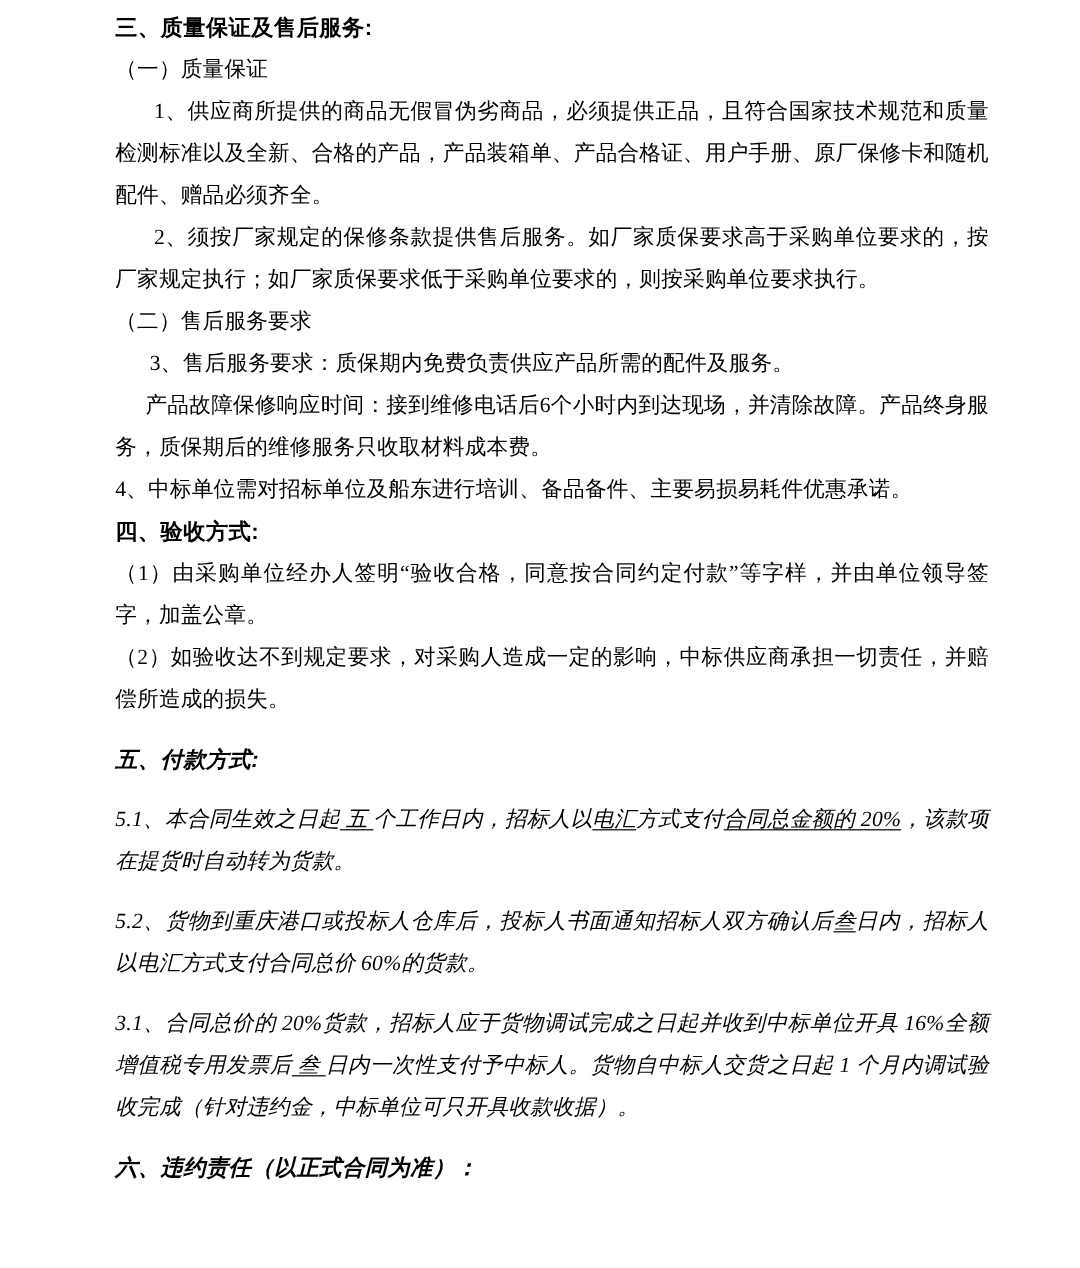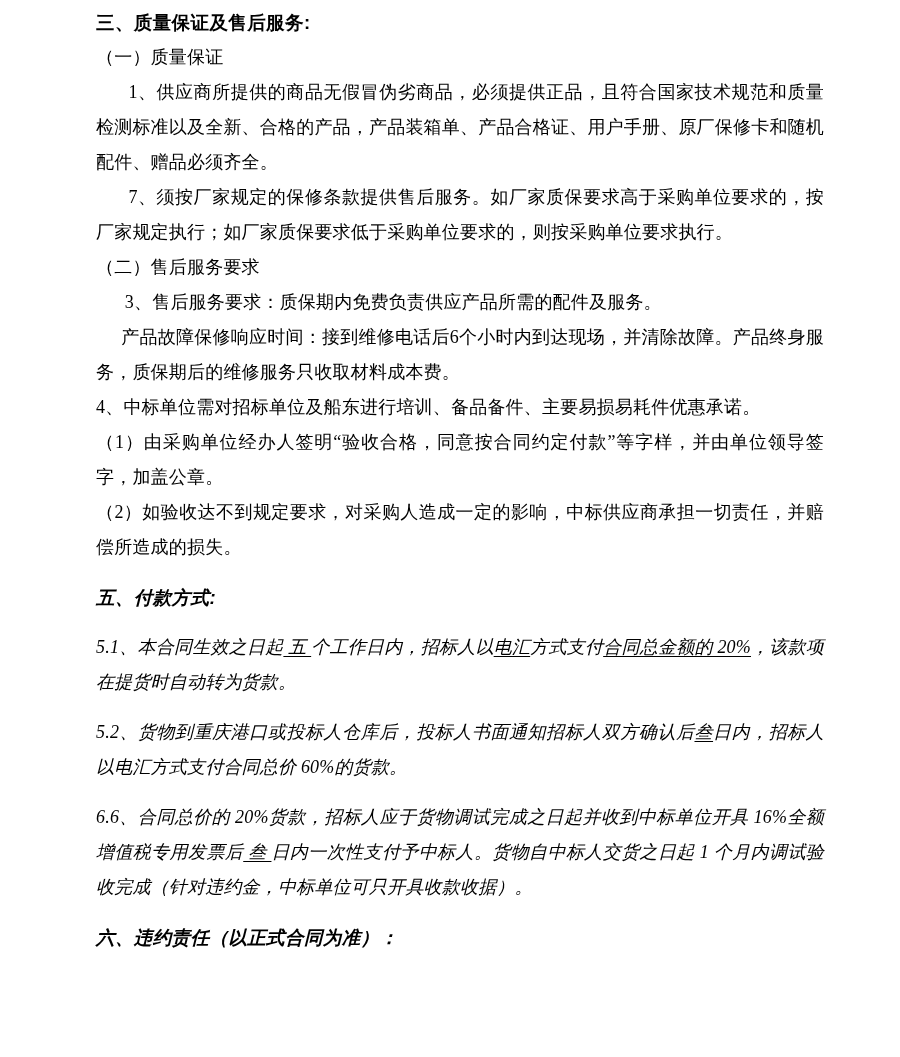--- a/index.html
+++ b/index.html
@@ -43,26 +43,27 @@
   }
 </style>
 </head>
 <body>
 
 <div class="page" style="background: rgb(255, 255, 255); color: rgb(0, 0, 0);">
   <div class="doc-body">
       <p class="heading"><span>三、质量保证及售后服务:</span></p>
       <p class="para"><span>（一）质量保证</span></p>
       <p class="para" style="text-indent: 1.8em;"><span>1、供应商所提供的商品无假冒伪劣商品，必须提供正品，且符合国家技术规范和质量检测标准以及全新、合格的产品，产品装箱单、产品合格证、用户手册、原厂保修卡和随机配件、赠品必须齐全。</span></p>
-      <p class="para" style="text-indent: 1.8em;"><span>7、须按厂家规定的保修条款提供售后服务。如厂家质保要求高于采购单位要求的，按厂家规定执行；如厂家质保要求低于采购单位要求的，则按采购单位要求执行。</span></p>
+      <p class="para" style="text-indent: 1.8em;"><span>2、须按厂家规定的保修条款提供售后服务。如厂家质保要求高于采购单位要求的，按厂家规定执行；如厂家质保要求低于采购单位要求的，则按采购单位要求执行。</span></p>
       <p class="para"><span>（二）售后服务要求</span></p>
       <p class="para" style="text-indent: 1.6em;"><span>3、售后服务要求：质保期内免费负责供应产品所需的配件及服务。</span></p>
       <p class="para" style="text-indent: 1.4em;"><span>产品故障保修响应时间：接到维修电话后6个小时内到达现场，并清除故障。产品终身服务，质保期后的维修服务只收取材料成本费。</span></p>
       <p class="para"><span>4、中标单位需对招标单位及船东进行培训、备品备件、主要易损易耗件优惠承诺。</span></p>
+      <p class="heading"><span>四、验收方式:</span></p>
       <p class="para"><span>（1）由采购单位经办人签明“验收合格，同意按合同约定付款”等字样，并由单位领导签字，加盖公章。</span></p>
       <p class="para"><span>（2）如验收达不到规定要求，对采购人造成一定的影响，中标供应商承担一切责任，并赔偿所造成的损失。</span></p>
       <p class="heading spaced"><span>五、付款方式:</span></p>
       <p class="para spaced"><span>5.1、本合同生效之日起</span><u>&nbsp;五&nbsp;</u><span>个工作日内，招标人以</span><u>电汇</u><span>方式支付</span><u>合同总金额的 20%</u><span>，该款项在提货时自动转为货款。</span></p>
       <p class="para spaced"><span>5.2、货物到重庆港口或投标人仓库后，投标人书面通知招标人双方确认后</span><u>叁</u><span>日内，招标人以电汇方式支付合同总价 60%的货款。</span></p>
-      <p class="para spaced"><span>6.6、合同总价的 20%货款，招标人应于货物调试完成之日起并收到中标单位开具 16%全额增值税专用发票后</span><u>&nbsp;叁&nbsp;</u><span>日内一次性支付予中标人。货物自中标人交货之日起 1 个月内调试验收完成（针对违约金，中标单位可只开具收款收据）。</span></p>
+      <p class="para spaced"><span>3.1、合同总价的 20%货款，招标人应于货物调试完成之日起并收到中标单位开具 16%全额增值税专用发票后</span><u>&nbsp;叁&nbsp;</u><span>日内一次性支付予中标人。货物自中标人交货之日起 1 个月内调试验收完成（针对违约金，中标单位可只开具收款收据）。</span></p>
       <p class="heading spaced"><span>六、违约责任（以正式合同为准）：</span></p>
     </div>
 </div>
 
 </body></html>

